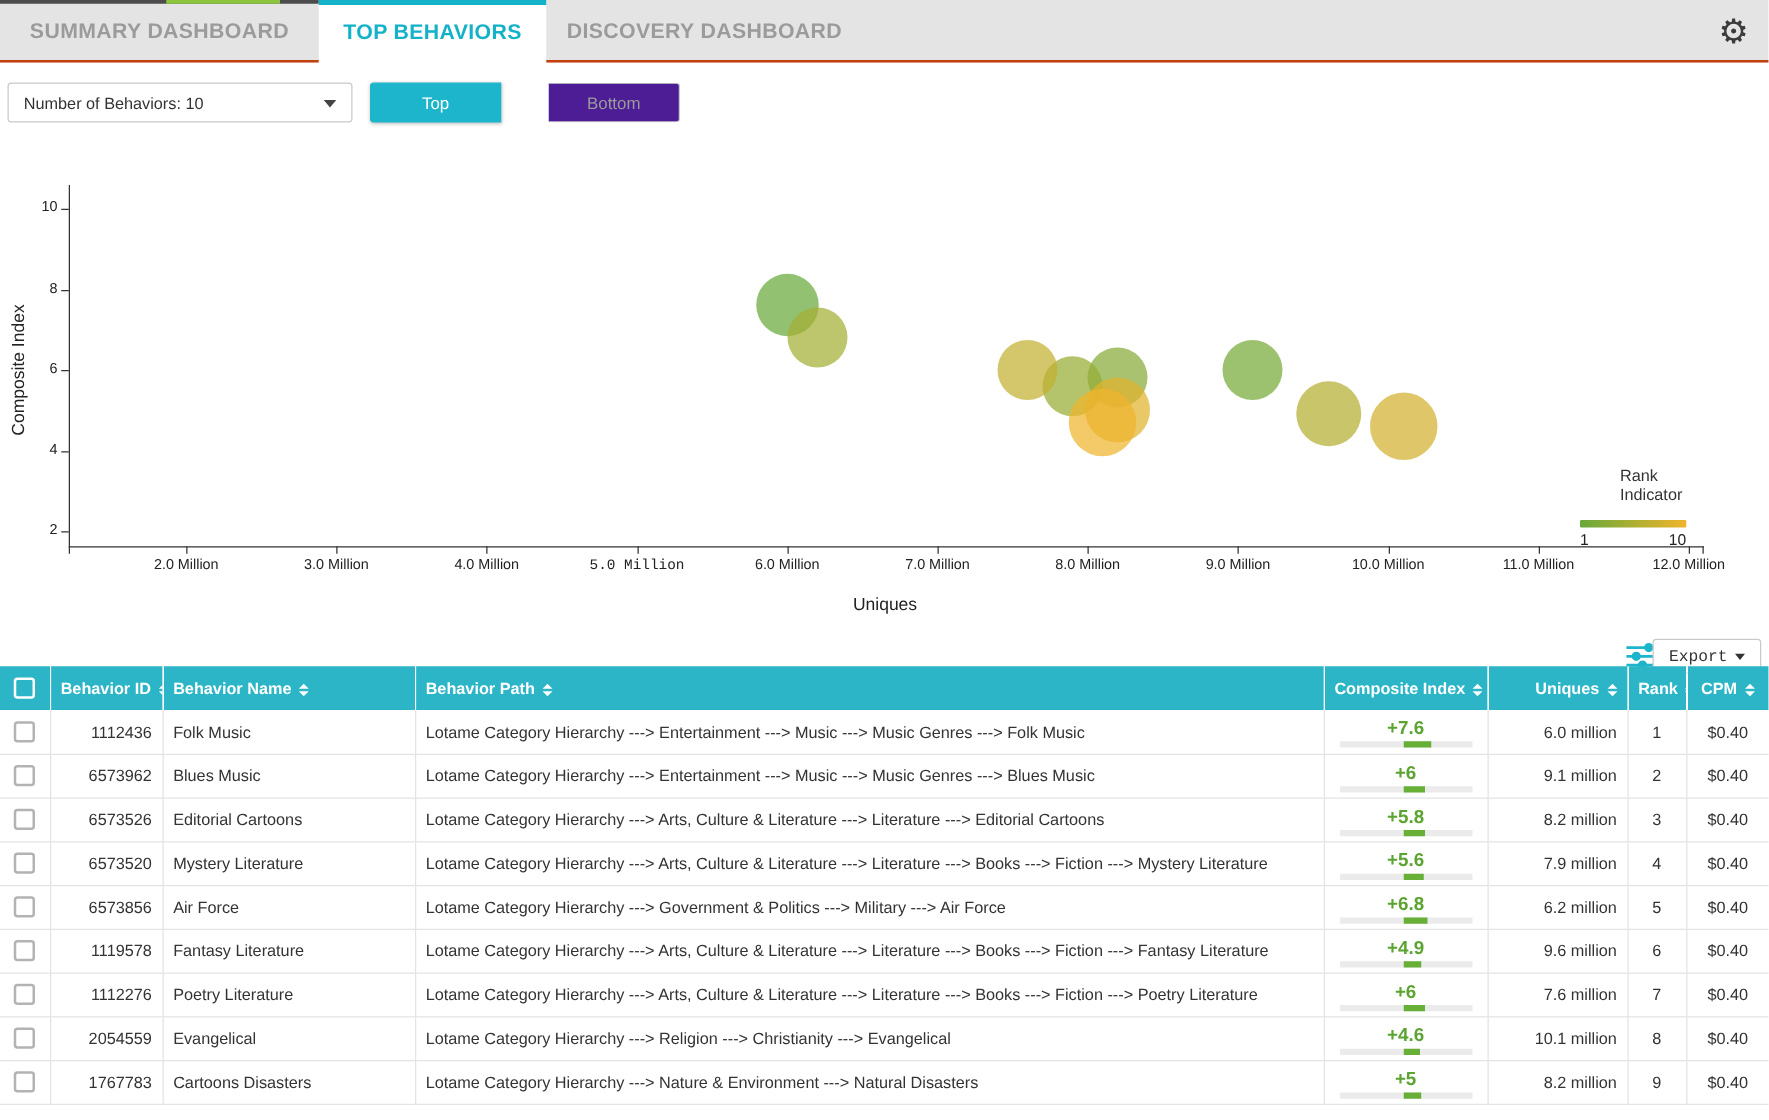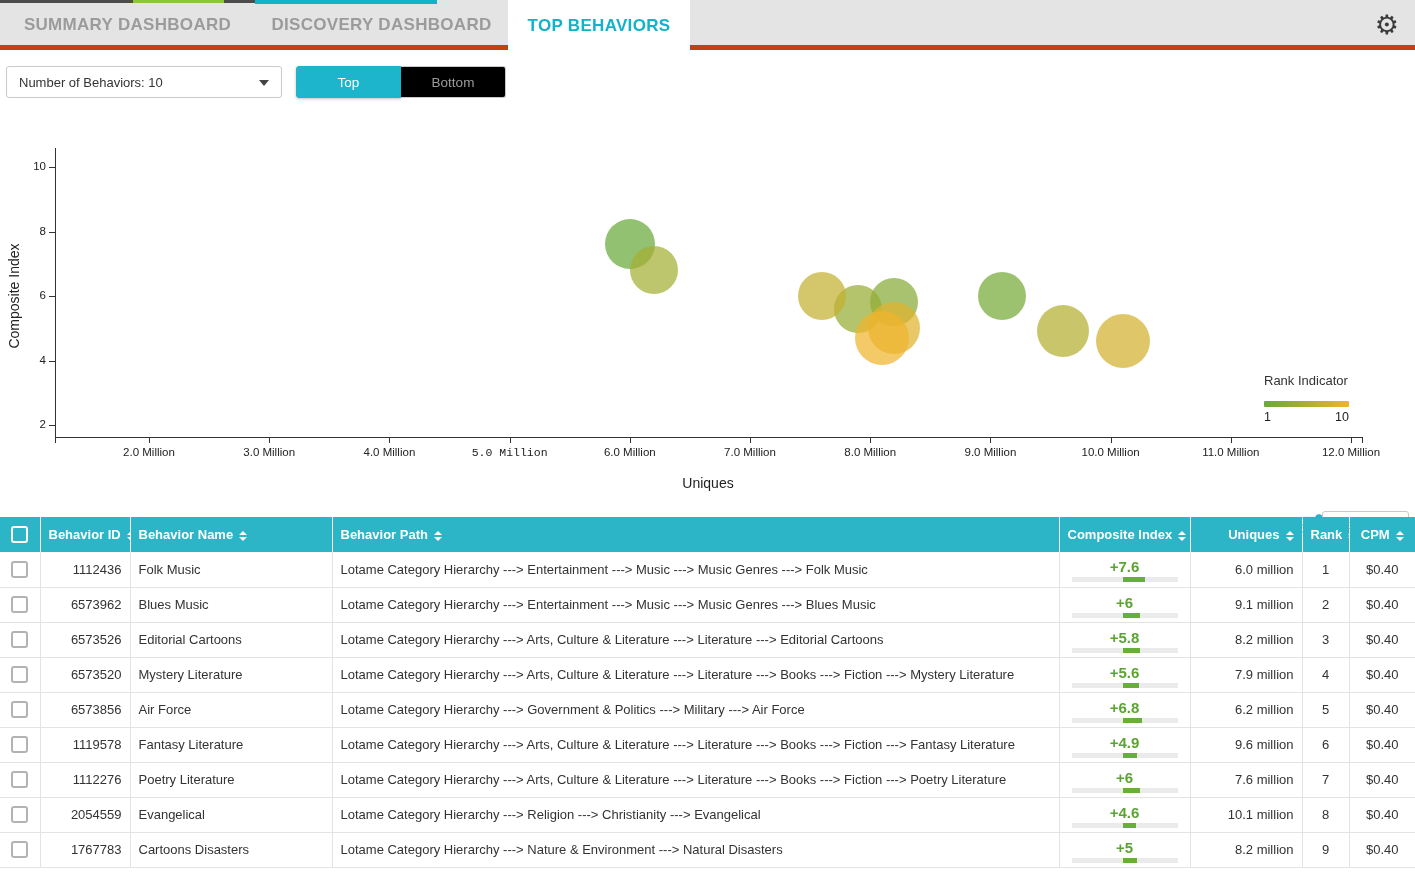--- a/index.html
+++ b/index.html
@@ -1,70 +1,70 @@
 <!DOCTYPE html>
 <html><head>
 <meta charset="utf-8">
 <style>
   * { margin:0; padding:0; box-sizing:border-box; }
   html,body { background:#fff; }
   body { font-family:"Liberation Sans", sans-serif; color:#333; }
   .app { position:relative; width:1415px; height:896px; overflow:hidden; background:#fff; }
 
   
-  .tabbar { position:absolute; top:0; left:0; width:1415px; height:50px; background:#e4e4e4; border-bottom:5px solid #c2410c; }
+  .tabbar { position:absolute; top:0; left:0; width:1415px; height:50px; background:#e4e4e4; border-bottom:2px solid #c2410c; }
   .topstrip { position:absolute; top:0; height:3px; }
   .strip-dark  { left:0;   width:255px; background:#4c4c4c; z-index:1; }
   .strip-green { left:133px; width:91px; background:#8cc63f; z-index:2; }
   .strip-teal  { left:255px; width:182px; height:4px; background:#14b2c9; z-index:3; }
   .tabs { position:absolute; top:0; left:0; height:50px; display:flex; }
   .tab { height:50px; display:flex; align-items:center; justify-content:center;
          font-size:17px; font-weight:bold; letter-spacing:.3px; color:#9b9b9b; cursor:pointer; }
   .tab.t0 { width:255px; }
   .tab.t1 { width:182px; }
   .tab.t2 { width:253px; }
   .tab.active { background:#fff; color:#14b2c9; height:51px; }
   .gear { position:absolute; right:16px; top:9px; font-size:27px; color:#3b3b3b; line-height:32px; cursor:pointer; }
 
   
   .filters { position:absolute; top:51px; left:0; width:1415px; height:59px; background:#fff; }
   .select { position:absolute; top:15px; height:32px; border:1px solid #c9c9c9; border-radius:3px; background:#fff;
             font-size:13px; color:#333; display:flex; align-items:center; cursor:pointer; }
   .sel-behaviors { left:6px; width:276px; padding:0 26px 0 12px; }
   .sel-hierarchies { left:520px; width:281px; justify-content:center; padding:0 26px 0 12px; }
   .caret-dn { width:0; height:0; border-left:5px solid transparent; border-right:5px solid transparent; border-top:6px solid #444; position:absolute; right:12px; top:13px; }
-  .segmented { position:absolute; left:296px; top:15px; height:32px; display:flex; }
-  .seg-btn { width:105px; height:32px; font-family:inherit; font-size:13.5px; border:1px solid #c9c9c9; background:#000000; color:#9b9b9b; cursor:pointer; }
+  .segmented { position:absolute; left:296px; top:15px; height:32px; display:flex;gap:38px; }
+  .seg-btn { width:105px; height:32px; font-family:inherit; font-size:13.5px; border:1px solid #c9c9c9; background:#4c1d95; color:#9b9b9b; cursor:pointer; }
   .seg-btn.first { border-radius:3px 0 0 3px; }
   .seg-btn.last  { border-radius:0 3px 3px 0; border-left:none; }
   .seg-btn.on { background:#1cb5cb; border-color:#1cb5cb; color:#fff; box-shadow:0 1px 3px rgba(0,0,0,.25); }
 
   
   .chart { position:absolute; top:110px; left:0; width:1415px; height:395px; }
   .axis { position:absolute; background:#333; }
   .tickmark { position:absolute; background:#333; }
   .xtick-label { position:absolute; width:90px; text-align:center; font-size:11.5px; color:#222; }
   .ytick-label { position:absolute; width:30px; text-align:right; font-size:11.5px; color:#222; }
   .bubble { position:absolute; border-radius:50%; cursor:pointer; }
   .x-title { position:absolute; left:608px; top:365px; width:200px; text-align:center; font-size:14px; color:#222; }
   .y-title { position:absolute; left:-136px; top:178px; width:300px; text-align:center; font-size:14px; color:#222; transform:rotate(-90deg); }
   .legend { position:absolute; left:1264px; top:263px; width:88px; }
-  .legend-title { font-size:13px; color:#333; }
+  .legend-title { font-size:13px; color:#333;margin-left:32px; }
   .legend-grad { margin-top:13px; width:85px; height:6px; border-radius:1px; }
   .legend-labels { margin-top:3px; display:flex; justify-content:space-between; font-size:12.5px; color:#222; width:85px; }
 
   
   .tabletools { position:absolute; top:505px; left:0; width:1415px; height:40px;font-family:Liberation Mono, monospace; }
   .filter-ico { position:absolute; right:88px; top:9px; cursor:pointer; }
   .export-btn { position:absolute; right:6px; top:6px; height:28px; padding:0 12px; background:#fff;
                 border:1px solid #c9c9c9; border-radius:3px; font-family:inherit; font-size:13px; color:#333; cursor:pointer; }
   .export-btn .caret { display:inline-block; width:0; height:0; border-left:4px solid transparent; border-right:4px solid transparent; border-top:5px solid #333; margin-left:6px; vertical-align:middle; }
 
   
-  .datatable { position:absolute; top:517px; left:0; width:1415px; border-collapse:collapse; table-layout:fixed;padding-left:43px; }
+  .datatable { position:absolute; top:533px; left:0; width:1415px; border-collapse:collapse; table-layout:fixed;padding-left:43px; }
   .datatable th { background:#2bb5c7; color:#fff; font-size:13px; font-weight:bold; height:35px;
                   padding:0 8px; border-right:1px solid rgba(255,255,255,.55); white-space:nowrap; overflow:hidden; }
   .datatable th:last-child { border-right:none; }
   .datatable td { height:35px; font-size:13px; color:#333; padding:0 8px;
                   border-right:1px solid #e3e3e3; border-bottom:1px solid #e3e3e3; white-space:nowrap; overflow:hidden; background:#fff; }
   .datatable td:last-child { border-right:none; }
   .al { text-align:left; } .ar { text-align:right; } .ac { text-align:center; }
   .cb { display:block; width:17px; height:17px; border:2px solid #b3b3b3; border-radius:3px; background:#fff; margin:0 auto; cursor:pointer; }
   .cb.head { border-color:#fff; background:transparent; }
   .sort { display:inline-block; vertical-align:middle; margin-left:6px; cursor:pointer; }
@@ -79,22 +79,22 @@
 <body>
 
 <div class="app">
 
   <div class="tabbar">
     <div class="topstrip strip-dark"></div>
     <div class="topstrip strip-green"></div>
     <div class="topstrip strip-teal"></div>
     <div class="tabs">
         <div class="tab t0">SUMMARY DASHBOARD</div>
+        <div class="tab t1 active">TOP BEHAVIORS</div>
         <div class="tab t2">DISCOVERY DASHBOARD</div>
-        <div class="tab t1 active">TOP BEHAVIORS</div>
       </div>
     <div class="gear">⚙</div>
   </div>
 
   <div class="filters">
     <div class="select sel-behaviors">
       <span>Number of Behaviors: 10</span>
       <span class="caret-dn"></span>
     </div>
     <div class="segmented">

